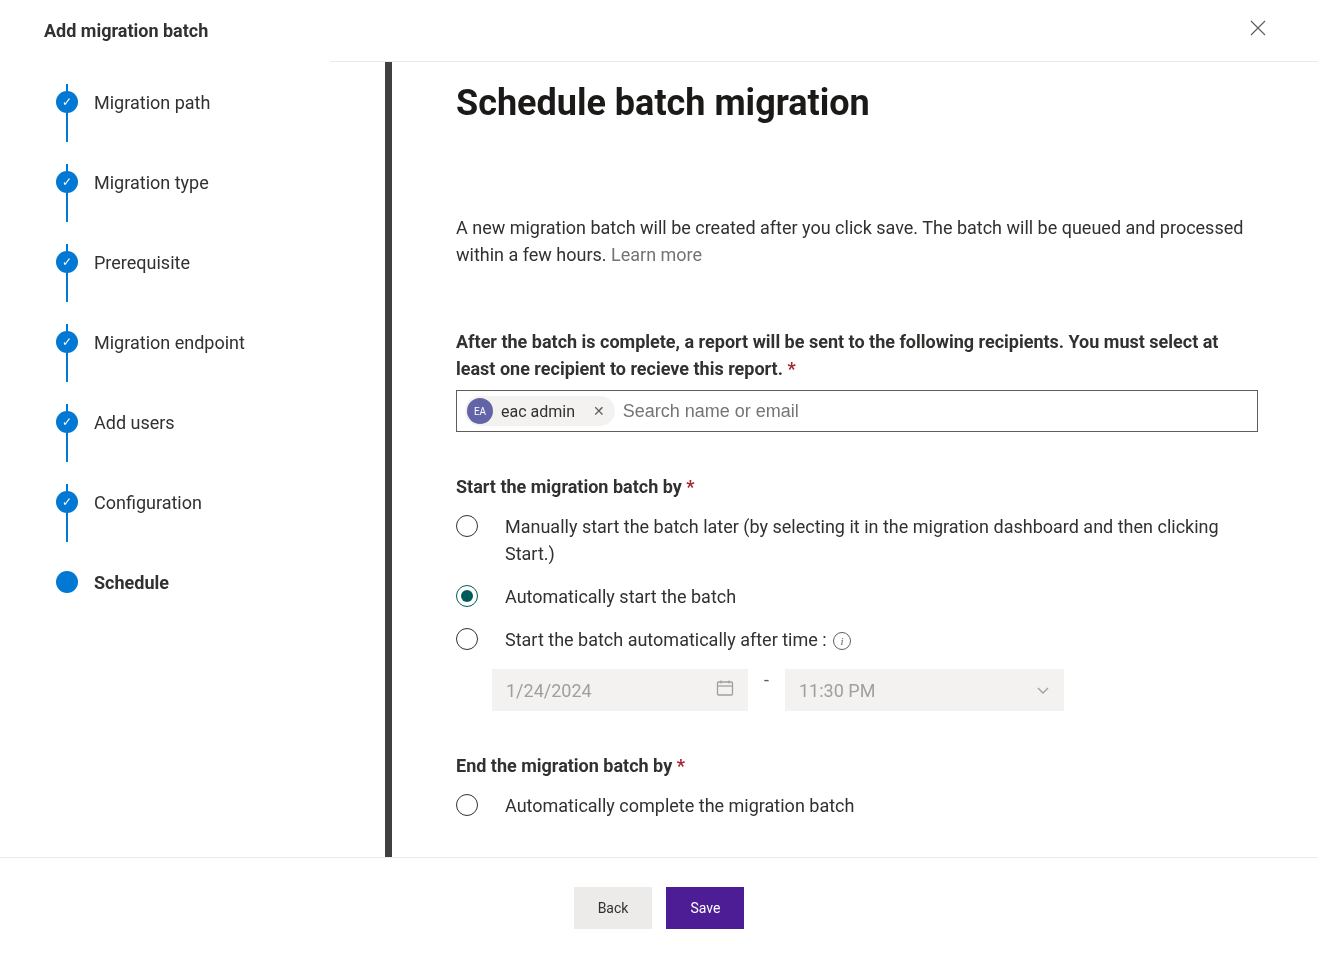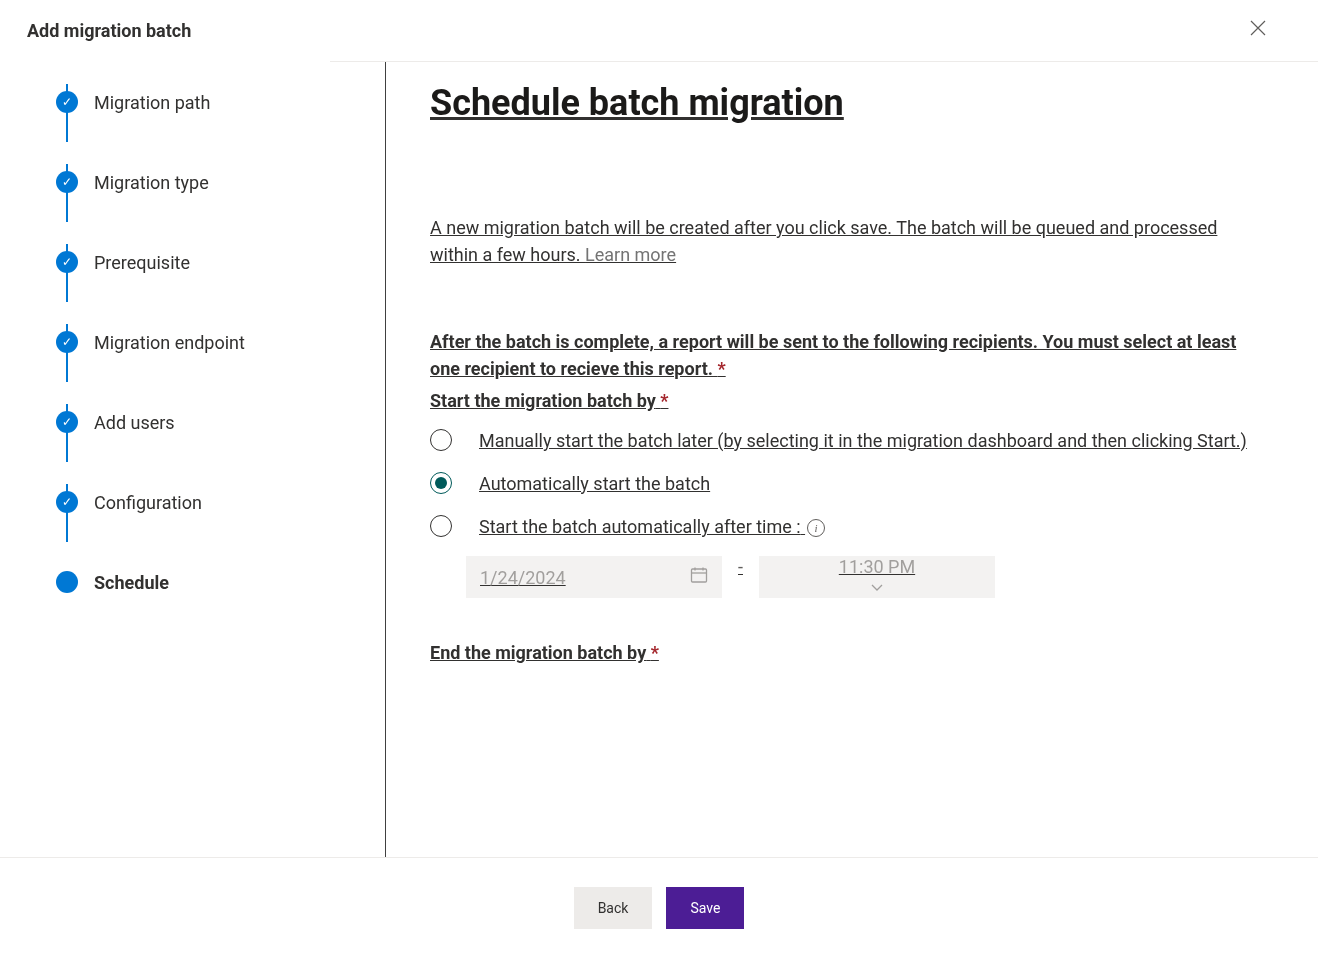--- a/index.html
+++ b/index.html
@@ -6,21 +6,21 @@
 body {
   font-family: "Segoe UI", -apple-system, BlinkMacSystemFont, Roboto, "Helvetica Neue", sans-serif;
   color: #323130;
   background: #fff;
   width: 1318px;
   height: 957px;
   overflow: hidden;
   position: relative;
 }
 .header {
-  padding: 16px 40px 16px 27px;
+  padding: 16px 40px 16px 44px;
   display: flex;
   justify-content: space-between;
   align-items: center;
 }
 .header-title {
   font-size: 18px;
   font-weight: 700;
 }
 .close-btn {
   font-size: 18px;
@@ -83,24 +83,23 @@
   font-size: 18px;
   color: #323130;
 }
 .step-label.current { font-weight: 700; }
 .checkmark {
   color: #fff;
   font-size: 12px;
 }
 .content-wrapper {
   flex: 1;
-  border-left: 1px solid #404040;
+  border-left: 7px solid #404040;
   overflow-y: auto;
-  padding: 20px 60px 40px 44px;
-  text-decoration: underline;
+  padding: 20px 60px 40px 64px;
 }
 .page-title {
   font-size: 36px;
   font-weight: 700;
   margin-bottom: 90px;
   color: #1b1a19;
 }
 .description {
   font-size: 18px;
   line-height: 1.5;
@@ -224,21 +223,21 @@
   border: none;
   height: 42px;
   padding: 0 14px;
   font-size: 18px;
   color: #a19f9d;
   display: flex;
   align-items: center;
   justify-content: space-between;
 }
 .date-input { width: 256px; }
-.time-input { width: 236px; flex-direction: column; }
+.time-input { width: 279px; }
 .dash { color: #605e5c; font-size: 18px; }
 .cal-icon, .chev-icon { color: #a19f9d; }
 .footer {
   position: absolute;
   bottom: 0;
   left: 0;
   right: 0;
   height: 100px;
   border-top: 1px solid #edebe9;
   display: flex;
@@ -323,20 +322,28 @@
 
   <div class="content-wrapper">
     <h1 class="page-title">Schedule batch migration</h1>
 
     <p class="description">
       <span>A new migration batch will be created after you click save. The batch will be queued and processed within a few hours. </span><a class="link">Learn more</a>
     </p>
 
     <div class="field-label">
       <span>After the batch is complete, a report will be sent to the following recipients. You must select at least one recipient to recieve this report.</span> <span class="required">*</span>
+    </div>
+    <div class="recipient-box">
+      <div class="chip">
+        <div class="avatar">EA</div>
+        <span class="chip-name">eac admin</span>
+        <button class="chip-remove">✕</button>
+      </div>
+      <input class="recipient-input" placeholder="Search name or email" style="">
     </div>
 
     <div class="radio-group">
       <div class="section-heading">
         <span>Start the migration batch by</span> <span class="required">*</span>
       </div>
       <div class="radio-row">
         <div class="radio"></div>
         <div class="radio-label">Manually start the batch later (by selecting it in the migration dashboard and then clicking Start.)</div>
       </div>
@@ -372,20 +379,24 @@
               </svg>
           </span>
         </div>
       </div>
     </div>
 
     <div class="radio-group">
       <div class="section-heading">
         <span>End the migration batch by</span> <span class="required">*</span>
       </div>
+      <div class="radio-row">
+        <div class="radio"></div>
+        <div class="radio-label">Automatically complete the migration batch</div>
+      </div>
     </div>
   </div>
 </div>
 
 <div class="footer">
   <button class="btn btn-secondary">Back</button>
   <button class="btn btn-primary">Save</button>
 </div>
 
 </body></html>

